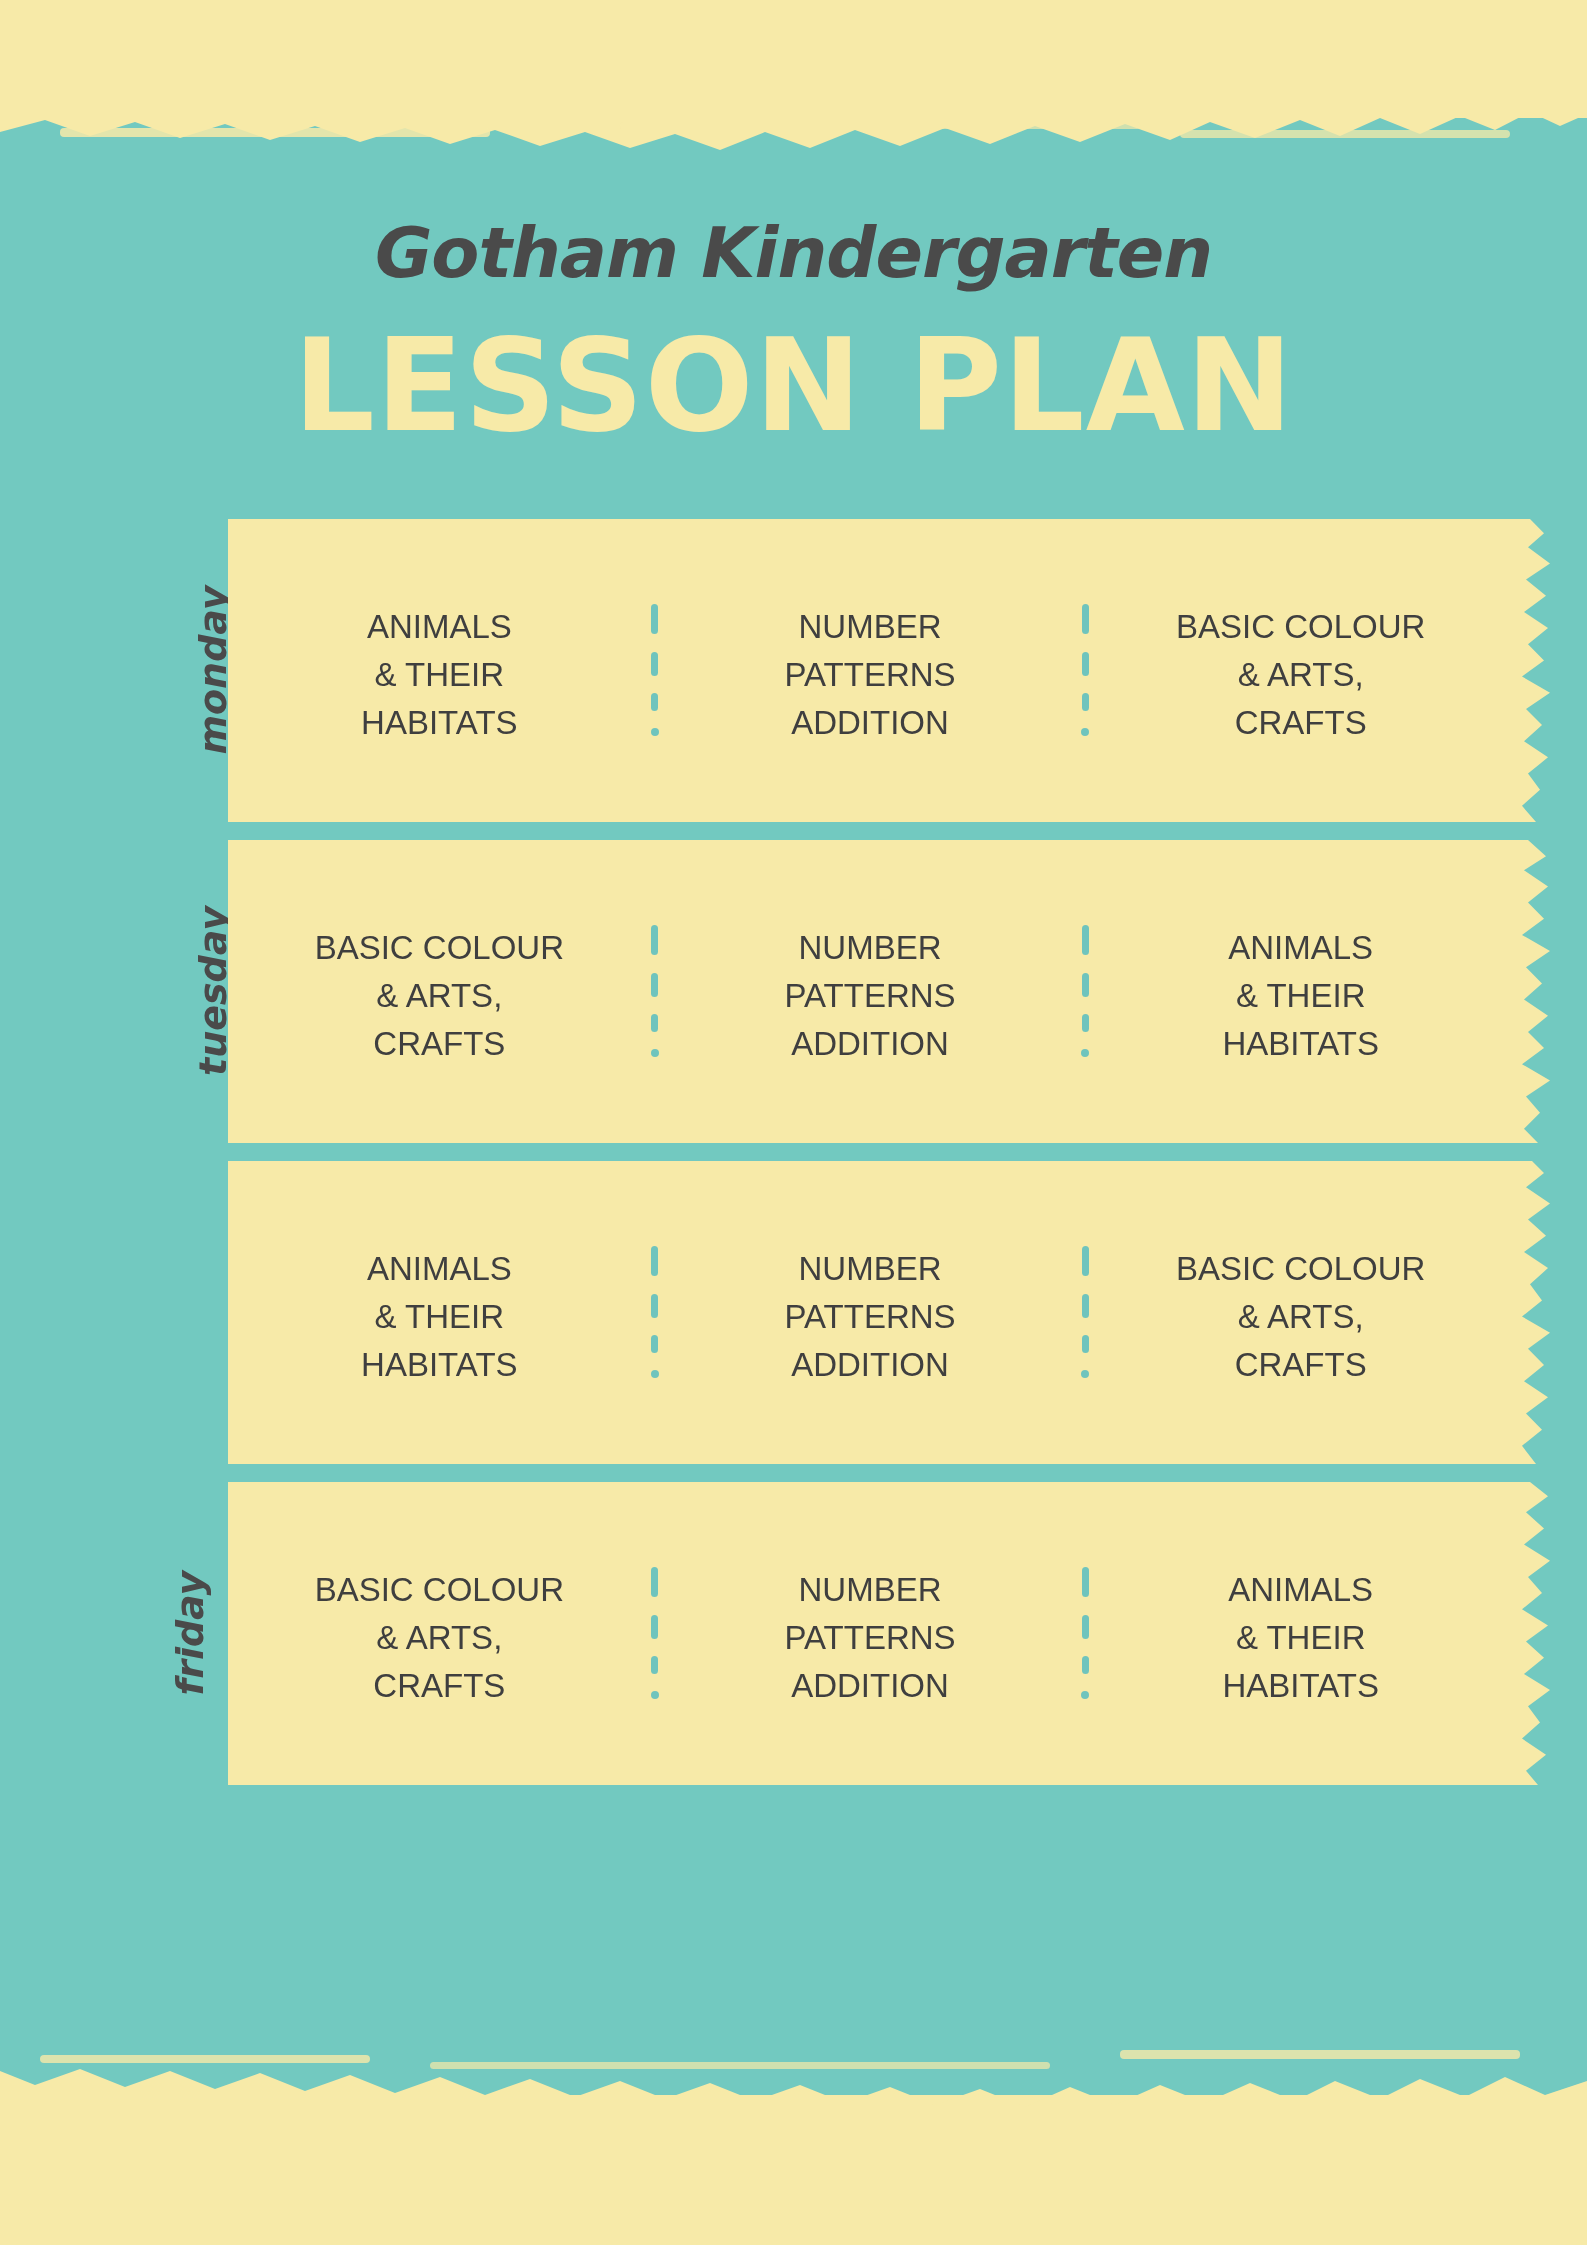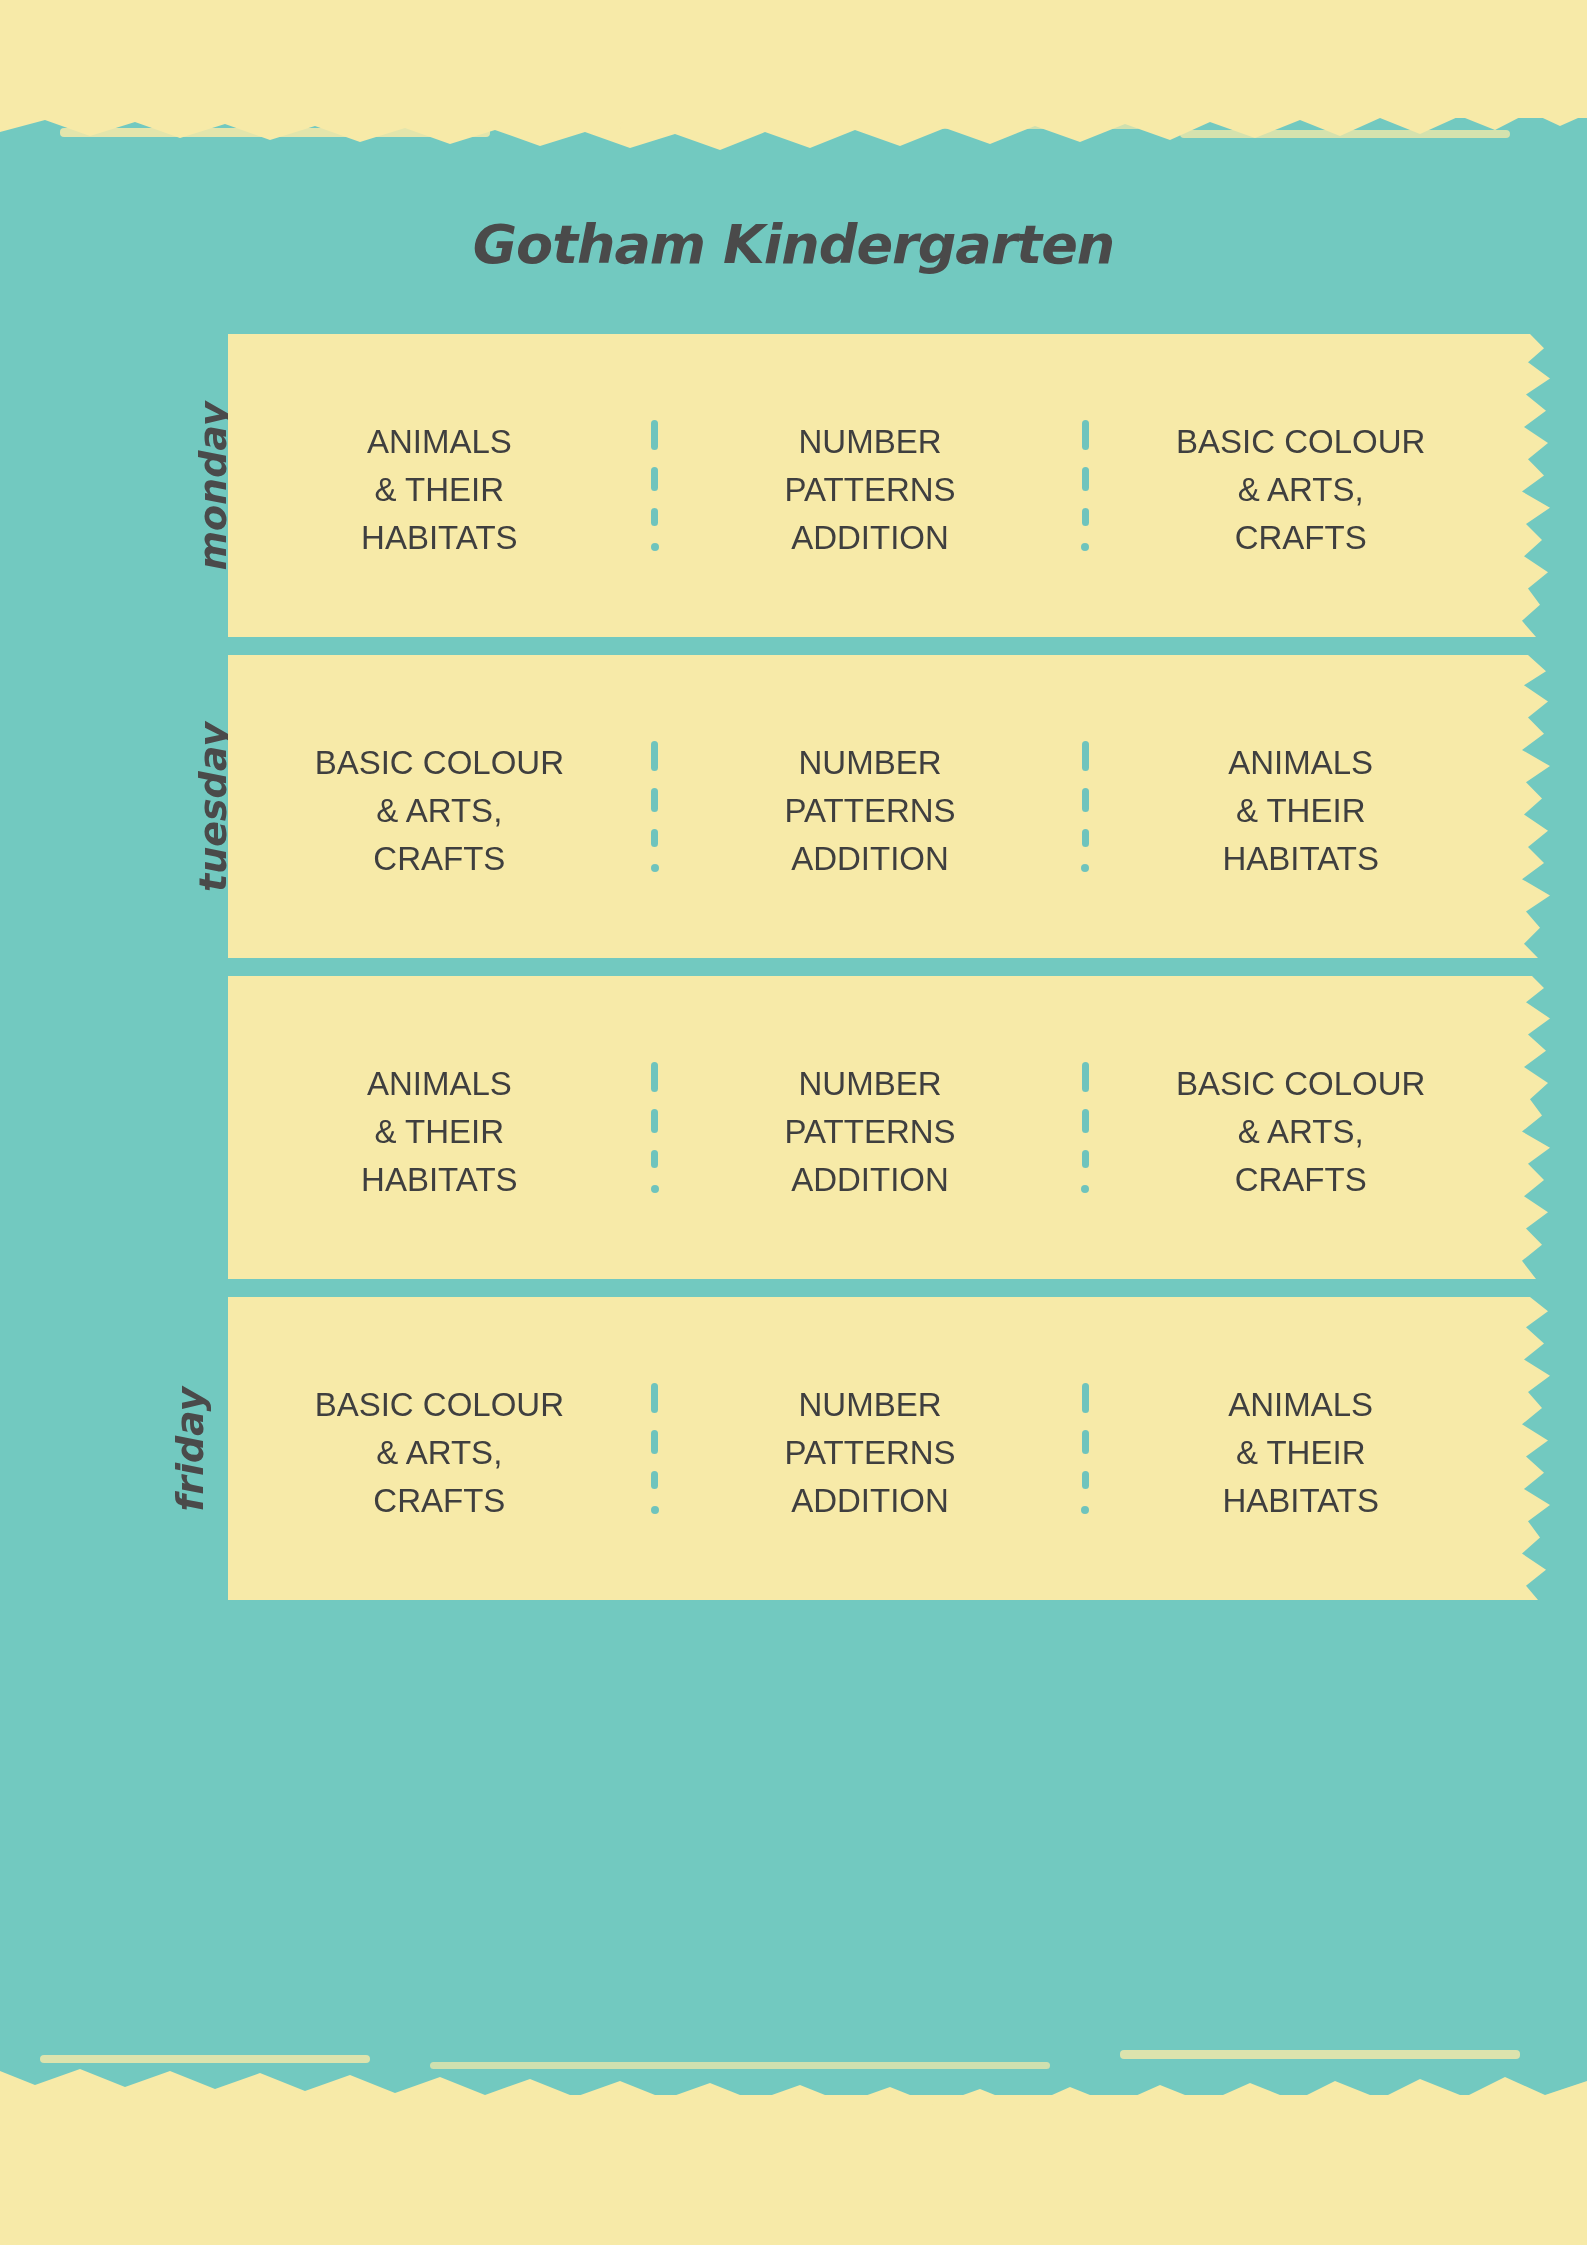--- a/index.html
+++ b/index.html
@@ -59,21 +59,21 @@
   .header {
     position: relative;
     z-index: 3;
     text-align: center;
     padding-top: 218px;
   }
   .school-name {
     font-family: "DejaVu Sans", sans-serif;
     font-style: italic;
     font-weight: bold;
-    font-size: 54px;
+    font-size: 70px;
     color: #4a4a4a;
     letter-spacing: -1px;
     line-height: 1;
   }
   .title {
     font-family: "DejaVu Sans", sans-serif;
     font-weight: bold;
     font-size: 128px;
     color: #f7eaa8;
     letter-spacing: 1px;
@@ -164,20 +164,21 @@
       <path fill="#f7eaa8" d="M0,0 H1587 V18 L1560,30 L1530,16 L1495,34 L1460,20 L1420,38 L1380,22 L1340,40 L1300,24 L1255,42 L1210,26 L1170,44 L1125,28 L1080,46 L1035,30 L990,48 L945,32 L900,50 L855,34 L810,52 L765,36 L720,54 L675,38 L630,52 L585,36 L540,50 L495,34 L450,48 L405,32 L360,46 L315,30 L270,44 L225,28 L180,42 L135,26 L90,40 L45,24 L0,36 Z"></path>
     </svg>
   </div>
 </div>
 <div class="stroke" style="left:60px; top:128px; width:430px; height:9px; opacity:.85;"></div>
 <div class="stroke" style="left:620px; top:122px; width:520px; height:7px; opacity:.7;"></div>
 <div class="stroke" style="left:1180px; top:130px; width:330px; height:8px; opacity:.75;"></div>
 
 <div class="header">
   <div class="school-name">Gotham Kindergarten</div>
+  <div class="title">LESSON PLAN</div>
 </div>
 
 <div class="schedule">
 
   <div class="day-row">
     <div class="day-label">monday</div>
     <div class="tape">
       <div class="cell">ANIMALS<br>&amp; THEIR<br>HABITATS</div>
       <div class="divider">
           <i></i>

